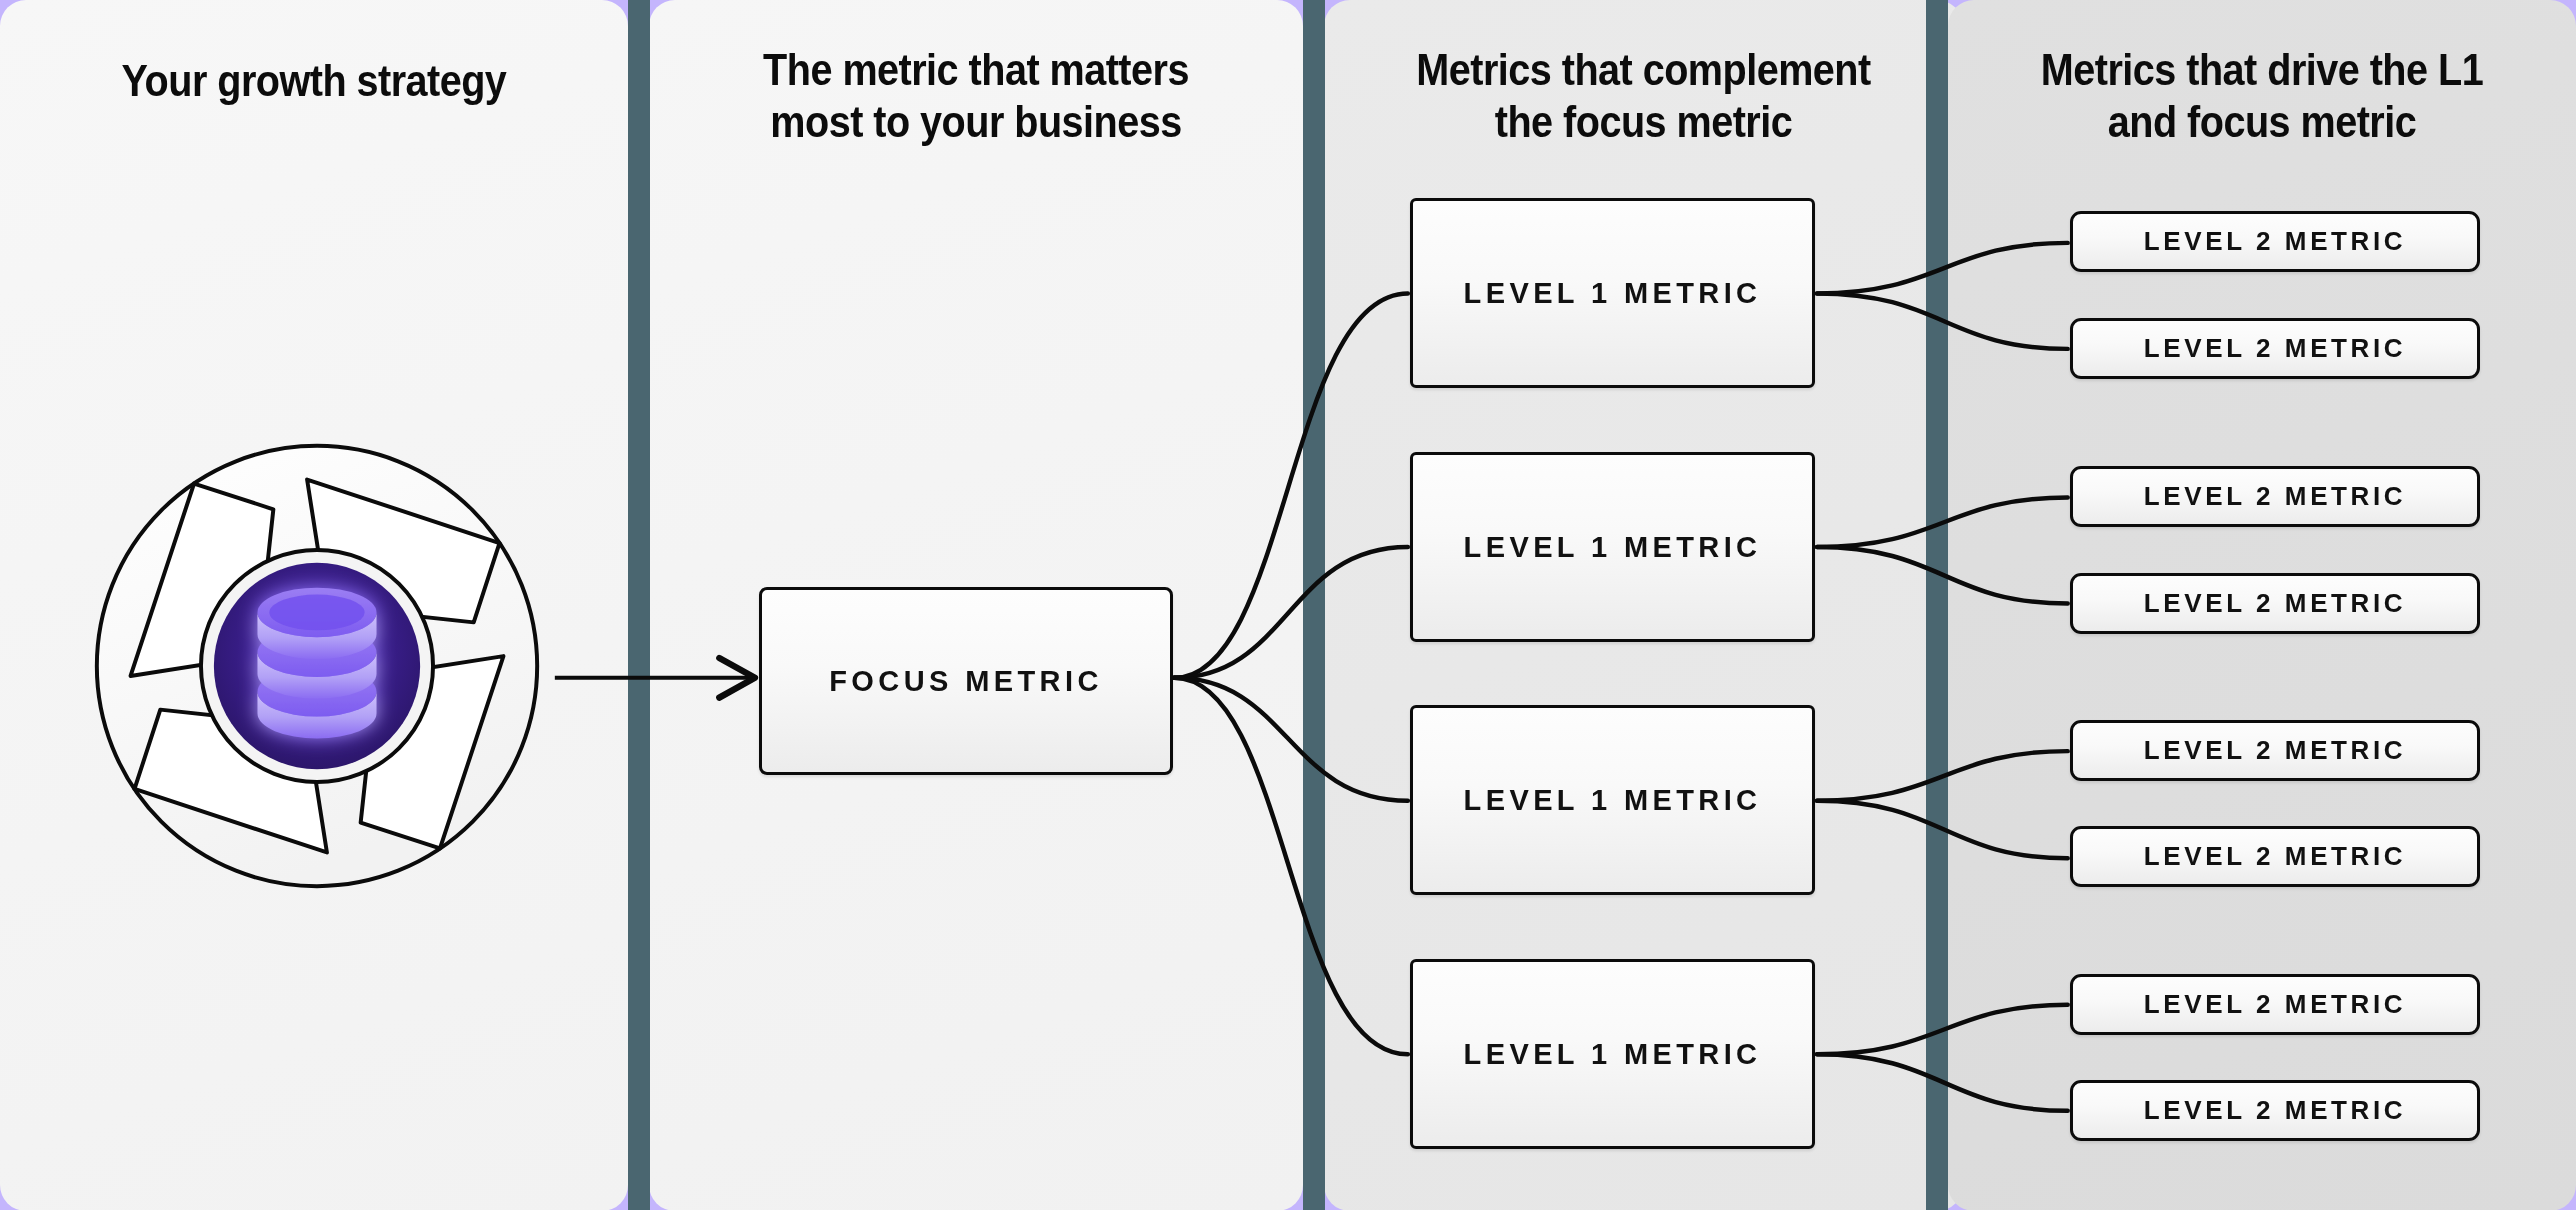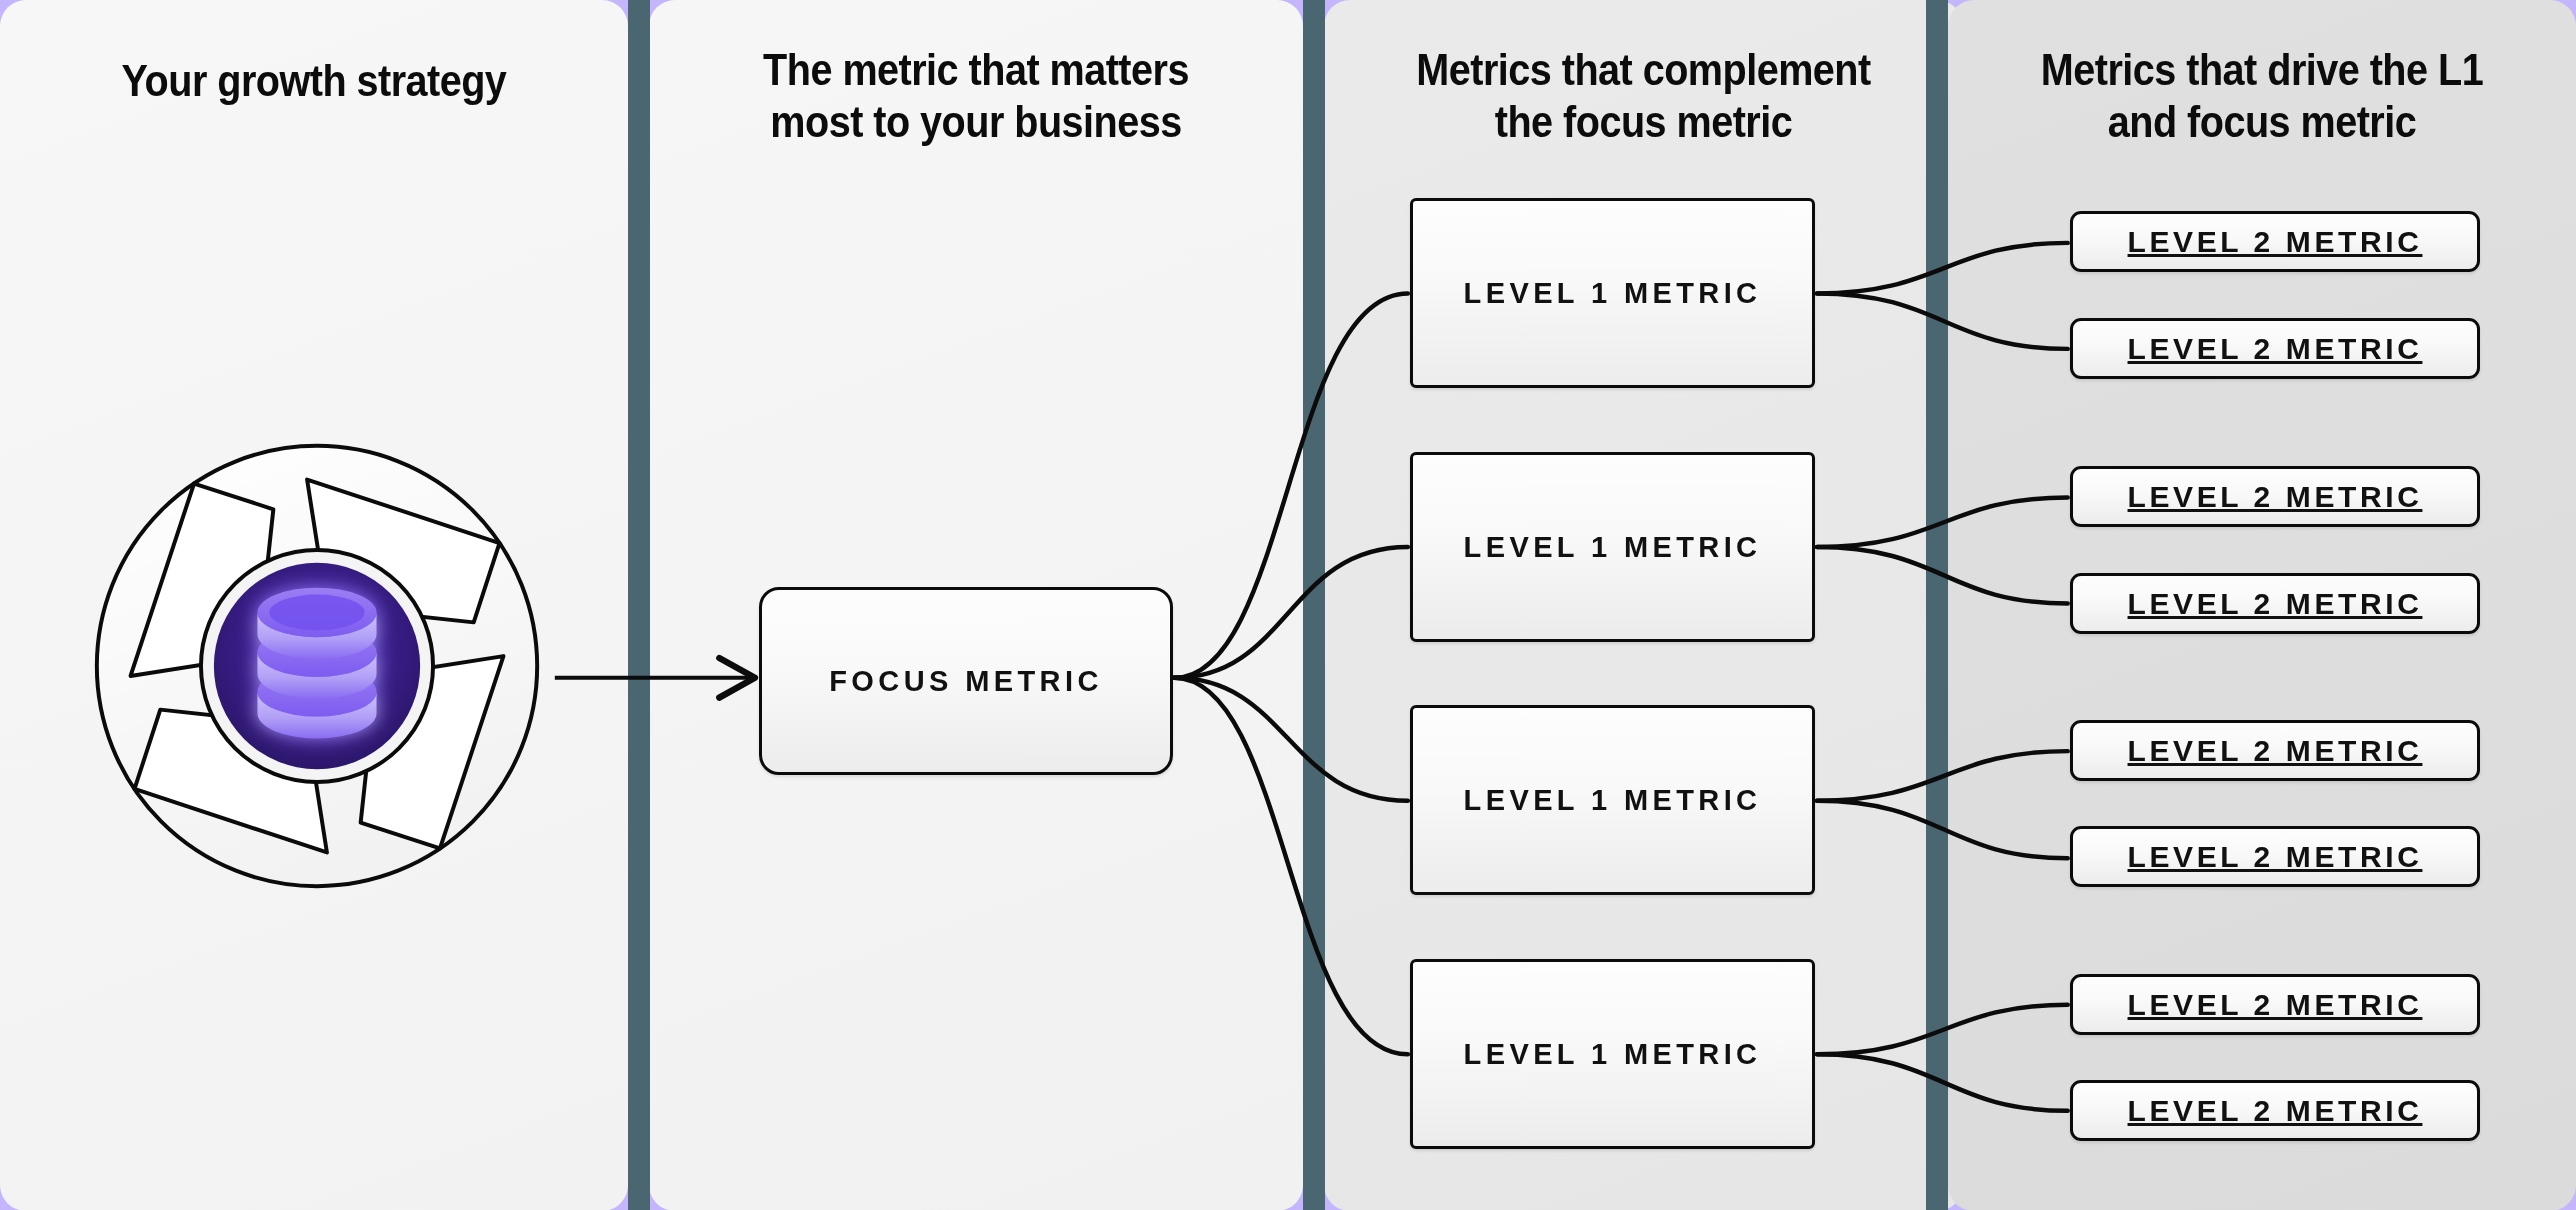--- a/index.html
+++ b/index.html
@@ -77,43 +77,42 @@
     border:3px solid #0b0b0b;
     background:linear-gradient(180deg,#fdfdfd 0%,#f9f9f9 42%,#ececec 100%);
     font-weight:700;
     color:#111111;
     text-transform:uppercase;
     box-shadow:0 2px 3px rgba(0,0,0,0.10);
   }
   #focus-metric {
     left:759px; top:587px;
     width:414px; height:188px;
-    border-radius:20px;
+    border-radius:8px;
     font-size:29px;
     letter-spacing:4.4px;
   }
   .node-l1 {
     left:1410px;
     width:405px; height:190px;
     border-radius:6px;
     font-size:29px;
     letter-spacing:4.4px;
   }
   #l1-0 { top:198px; }
   #l1-1 { top:452px; }
   #l1-2 { top:705px; }
   #l1-3 { top:959px; }
 
   .node-l2 {
     left:2070px;
     width:410px; height:61px;
     border-radius:11px;
-    font-size:30px;
+    font-size:26px;
     letter-spacing:3.6px;
-    text-decoration:underline;
   }
   #l2-0 { top:211px; }
   #l2-1 { top:318px; }
   #l2-2 { top:466px; }
   #l2-3 { top:573px; }
   #l2-4 { top:720px; }
   #l2-5 { top:826px; }
   #l2-6 { top:974px; }
   #l2-7 { top:1080px; }
 </style>

